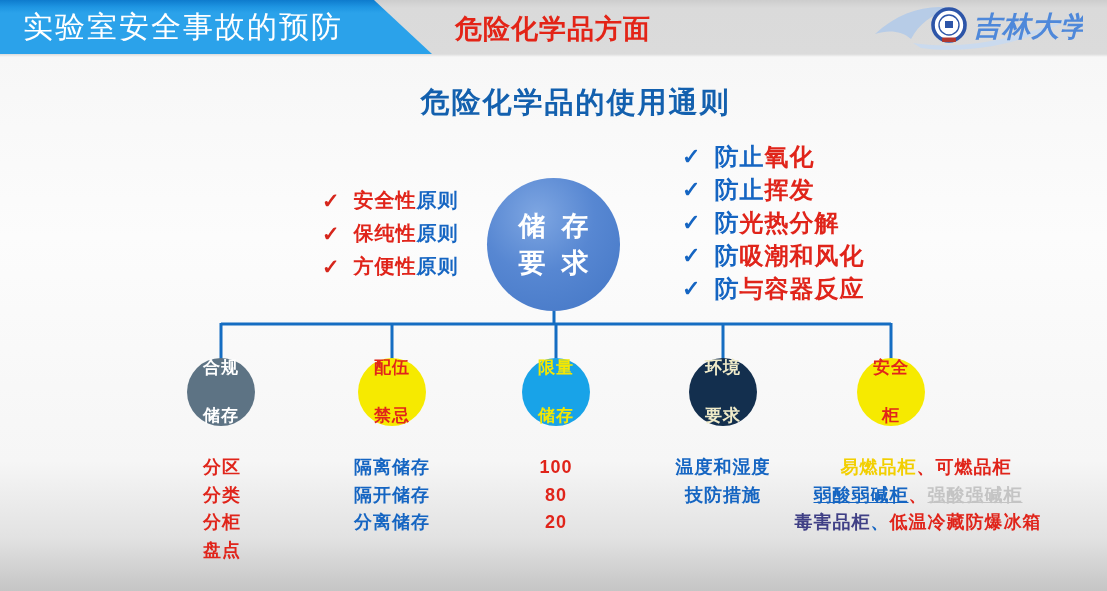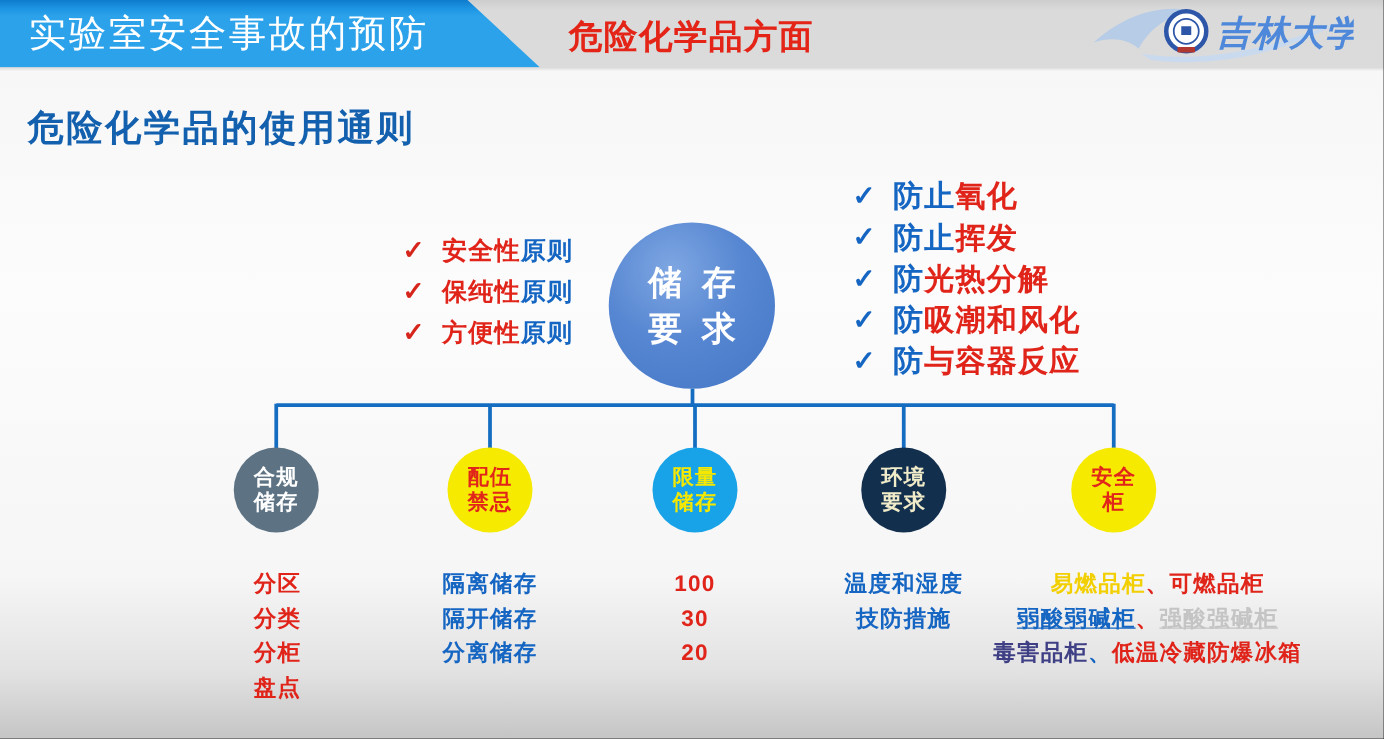--- a/index.html
+++ b/index.html
@@ -18,21 +18,21 @@
     background:linear-gradient(180deg,#0e7bcd 0px,#1e95e2 7px,#2ba2ea 13px,#2ba2ea 100%);
     display:flex;align-items:center;padding-left:23px;
   }
   .banner-text{font-size:30px;font-weight:normal;color:#ffffff;letter-spacing:2px;}
   .topic{
     position:absolute;left:455px;top:11px;font-size:27px;font-weight:bold;
     color:#e32417;letter-spacing:1px;
   }
   .logo{position:absolute;right:24px;top:0;width:222px;height:52px;}
   
-  .main-title{position:absolute;left:0;right:0;top:83px;text-align:left;}
+  .main-title{position:absolute;left:0;right:0;top:83px;text-align:center;}
   .main-title span{
     display:inline-block;transform:translateX(22px);
     font-size:29px;font-weight:bold;color:#1360ae;letter-spacing:2px;
   }
   
   .checklist{position:absolute;}
   .checklist.left{left:322px;top:184px;}
   .checklist.right{left:682px;top:140px;}
   .check-row{display:flex;align-items:center;font-weight:bold;}
   .left .check-row{height:33px;font-size:20px;letter-spacing:1px;}
@@ -45,21 +45,21 @@
     background:radial-gradient(circle at 38% 28%,#7ea6e2 0%,#5787d2 45%,#4376c5 100%);
     display:flex;flex-direction:column;justify-content:center;align-items:center;
     color:#fff;font-weight:bold;font-size:27px;
   }
   .hub .hub-line{letter-spacing:16px;padding-left:16px;line-height:37px;}
   
   .connectors{position:absolute;left:0;top:0;width:1107px;height:591px;pointer-events:none;}
   
   .bcircle{
     position:absolute;top:358px;width:68px;height:68px;border-radius:50%;
-    display:flex;flex-direction:column;justify-content:center;align-items:center;
+    display:flex;flex-direction:column;justify-content:space-between;align-items:center;
     font-size:17px;font-weight:bold;line-height:20px;letter-spacing:1px;
   }
   
   .bitems{position:absolute;top:454px;text-align:center;}
   .bitem-row{height:27.5px;line-height:27.5px;font-size:18px;font-weight:bold;letter-spacing:1px;white-space:nowrap;}
 </style>
 </head>
 <body>
 
 <div class="stage">
@@ -173,21 +173,21 @@
         <div class="bitem-row"><span style="color: rgb(224, 36, 26);">分柜</span></div>
         <div class="bitem-row"><span style="color: rgb(224, 36, 26);">盘点</span></div>
       </div>
       <div class="bitems" style="left: 302px; width: 180px;">
         <div class="bitem-row"><span style="color: rgb(21, 101, 194);">隔离储存</span></div>
         <div class="bitem-row"><span style="color: rgb(21, 101, 194);">隔开储存</span></div>
         <div class="bitem-row"><span style="color: rgb(21, 101, 194);">分离储存</span></div>
       </div>
       <div class="bitems" style="left: 466px; width: 180px;">
         <div class="bitem-row"><span style="color: rgb(224, 36, 26);">100</span></div>
-        <div class="bitem-row"><span style="color: rgb(224, 36, 26);">30</span></div>
+        <div class="bitem-row"><span style="color: rgb(224, 36, 26);">80</span></div>
         <div class="bitem-row"><span style="color: rgb(224, 36, 26);">20</span></div>
       </div>
       <div class="bitems" style="left: 633px; width: 180px;">
         <div class="bitem-row"><span style="color: rgb(21, 101, 194);">温度和湿度</span></div>
         <div class="bitem-row"><span style="color: rgb(21, 101, 194);">技防措施</span></div>
       </div>
       <div class="bitems" style="left: 748px; width: 340px;">
         <div class="bitem-row"><span style="color: rgb(242, 207, 0); margin-left: 16px;">易燃品柜</span><span style="color: rgb(224, 36, 26);">、</span><span style="color: rgb(224, 36, 26); margin-top: 12px;">可燃品柜</span></div>
         <div class="bitem-row"><span style="color: rgb(21, 101, 194); text-decoration: underline;">弱酸弱碱柜</span><span style="color: rgb(224, 36, 26);">、</span><span style="color: rgb(196, 196, 196); text-decoration: underline;">强酸强碱柜</span></div>
         <div class="bitem-row"><span style="color: rgb(63, 63, 133);">毒害品柜</span><span style="color: rgb(21, 101, 194);">、</span><span style="color: rgb(224, 36, 26);">低温冷藏防爆冰箱</span></div>

